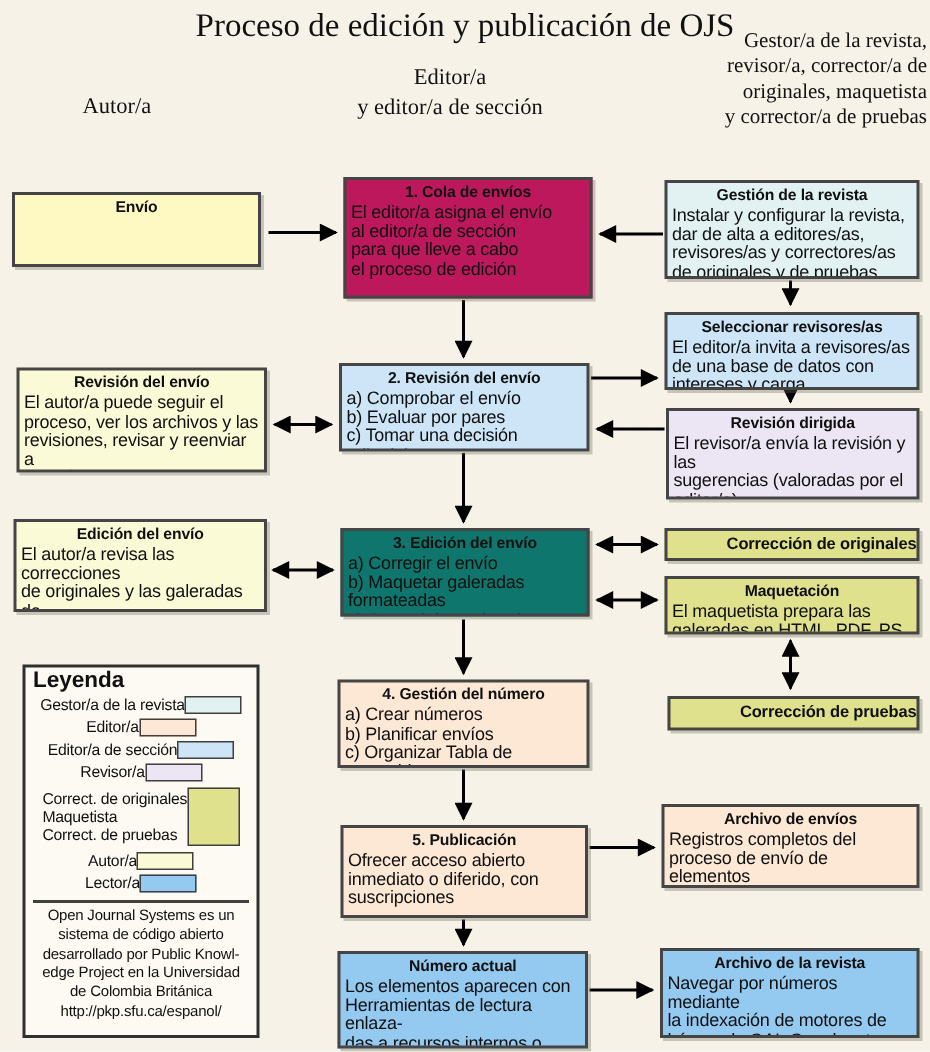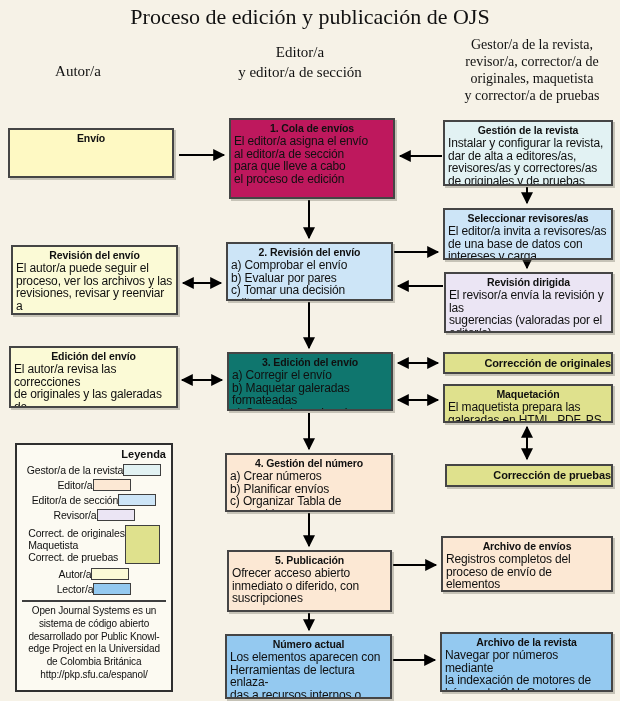--- a/index.html
+++ b/index.html
@@ -11,38 +11,38 @@
   .page-title{
     position:absolute;left:0;top:4px;width:620px;text-align:center;
     font-family:"Liberation Serif",serif;font-size:22px;color:#111;
   }
   .col-header{
     position:absolute;font-family:"Liberation Serif",serif;
     font-size:15px;color:#111;line-height:18px;white-space:pre-line;
   }
   .col-header.author{left:28px;top:62px;width:100px;text-align:center;}
   .col-header.editor{left:205px;top:42px;width:190px;text-align:center;line-height:20px;}
-  .col-header.staff{left:446px;top:36px;width:172px;text-align:center;font-size:14px;line-height:17px;}
+  .col-header.staff{left:446px;top:19px;width:172px;text-align:right;font-size:14px;line-height:17px;}
   .arrows{position:absolute;left:0;top:0;z-index:1;}
   .box{
     position:absolute;z-index:2;box-sizing:border-box;
     border:2px solid #454545;box-shadow:2px 2px 0 rgba(110,108,95,0.35);
     padding:2px 3px;overflow:hidden;color:#101010;
   }
   .bt{font-size:10.5px;font-weight:bold;text-align:center;line-height:13px;letter-spacing:-0.1px;}
   .bb{font-size:12px;line-height:12.6px;white-space:pre-line;text-align:left;letter-spacing:-0.15px;}
   .box.center-only{display:flex;align-items:center;justify-content:flex-end;padding:0;}
   .box.center-only .bt{font-size:11px;}
   .legend{
     position:absolute;z-index:2;box-sizing:border-box;
     left:15px;top:443px;width:158px;height:249px;
     border:2px solid #2f2f2f;background:#fcfaf2;
     padding:2px 5px;overflow:hidden;color:#101010;
   }
-  .legend-title{font-size:11px;font-weight:bold;text-align:right;line-height:14px;}
+  .legend-title{font-size:15px;font-weight:bold;text-align:left;line-height:14px;}
   .lrow{display:flex;justify-content:center;align-items:center;margin:3px 0;}
   .lrow .llabel{font-size:10.5px;line-height:12px;letter-spacing:-0.15px;white-space:pre-line;}
   .swatch{width:36px;height:10px;border:1px solid #3f3f3f;flex:none;}
   .lrow.tall{margin:4px 0;}
   .lrow.tall .swatch{width:33px;height:37px;}
   .legend-footer{
     border-top:2px solid #3f3f3f;margin-top:5px;padding-top:3px;
     font-size:10px;line-height:12.8px;white-space:pre-line;letter-spacing:-0.15px;text-align:center;
   }
 </style>

